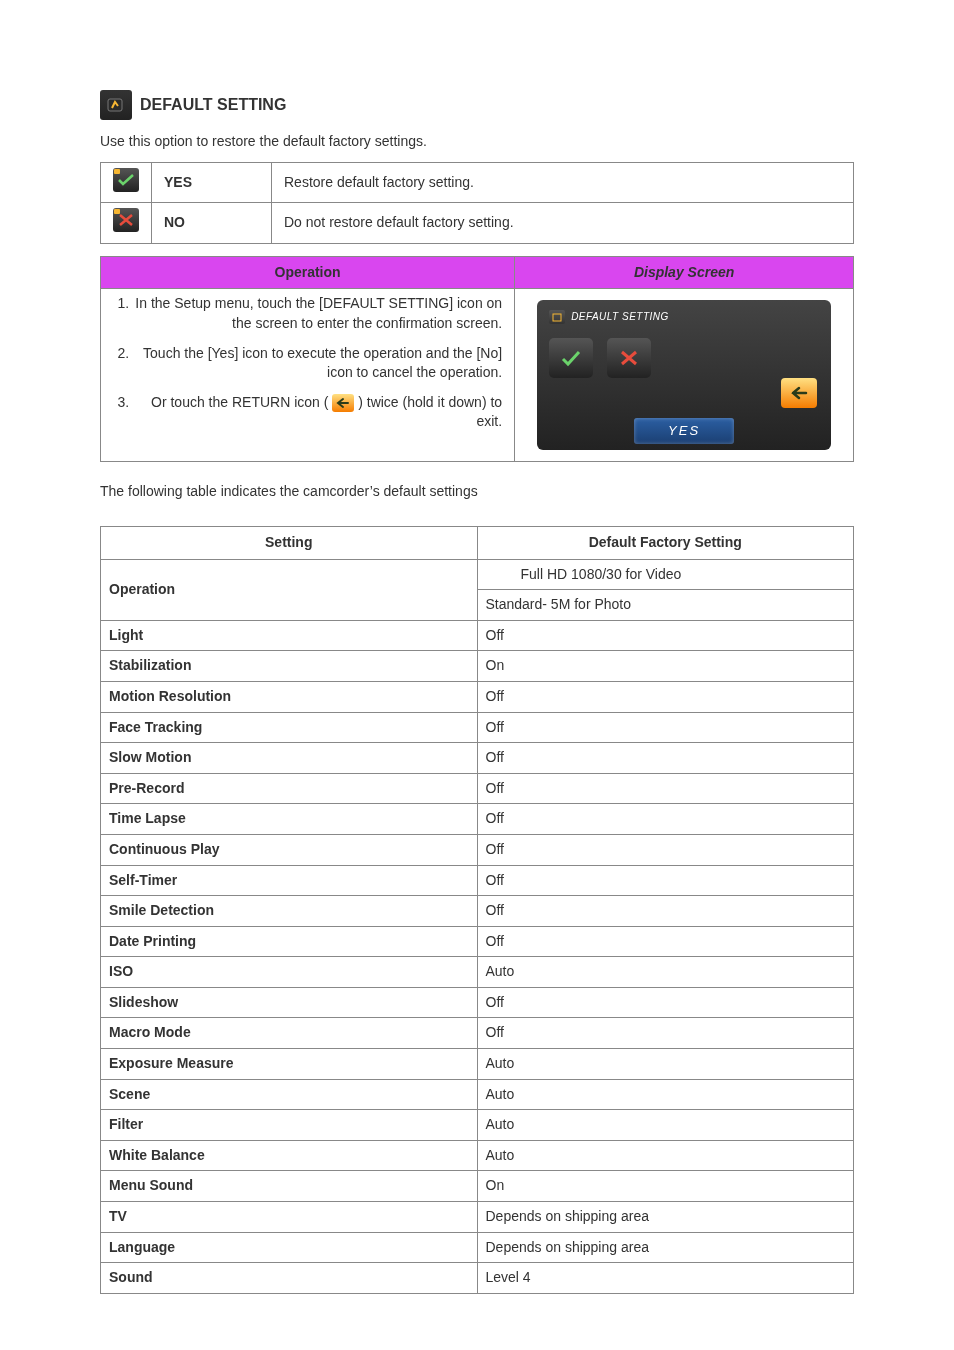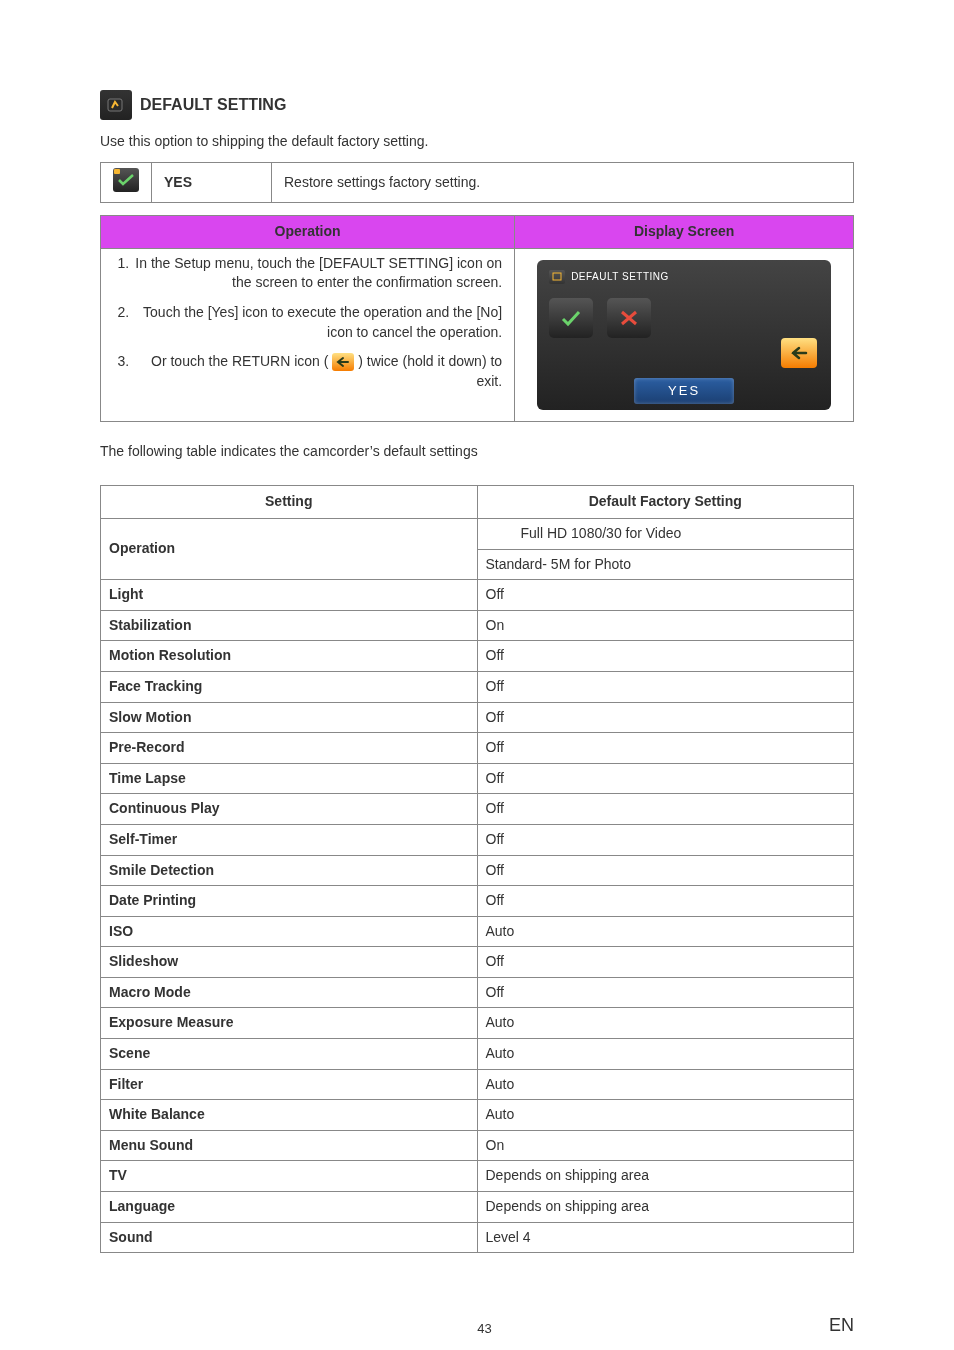--- a/index.html
+++ b/index.html
@@ -32,21 +32,21 @@
   }
   .intro-text { margin-bottom: 10px; }
   table { border-collapse: collapse; width: 100%; }
   td, th { border: 1px solid #888; padding: 5px 12px; vertical-align: middle; }
   .yesno-table td.icon-cell { width: 46px; text-align:center; background:#fff; }
   .yesno-table td.label-cell { width: 120px; font-weight: bold; }
   .op-table { margin-top: 12px; }
   .op-table th { background: #d946ef; font-weight: bold; text-align:center; padding:6px; }
   .op-table td { vertical-align: top; text-align: right; }
   .op-cell { width: 55%; }
-  .display-cell { width: 45%; }
+  .display-cell { width: 45%; font-style: italic; }
   ol.steps { list-style: decimal; padding-left: 20px; }
   ol.steps li { margin-bottom: 10px; }
   .inline-icon {
     display:inline-block; width:22px; height:18px;
     background: linear-gradient(#ffe082,#f57c00);
     border-radius:3px; vertical-align:middle;
     position:relative;
   }
   .inline-icon svg { position:absolute; left:3px; top:2px; }
   .display-mock {
@@ -94,35 +94,47 @@
 <div class="section-title">
   <span class="icon-box">
     <svg width="20" height="18" viewBox="0 0 20 18">
       <rect x="2" y="3" width="14" height="12" rx="2" fill="#2a2a2a" stroke="#777"></rect>
       <path d="M6 12 L9 6 L12 10" stroke="#f7b733" stroke-width="2" fill="none"></path>
     </svg>
   </span>
   <h2>DEFAULT SETTING</h2>
 </div>
 
-<p class="intro-text">Use this option to shipping the default factory setting.</p>
+<p class="intro-text">Use this option to restore the default factory settings.</p>
 
 <table class="yesno-table">
   <tbody>
       <tr>
     <td class="icon-cell">
       <span style="display:inline-block;width:26px;height:24px;background:linear-gradient(#555,#222);border-radius:3px;position:relative;">
         <svg width="16" height="14" style="position:absolute;left:5px;top:5px;">
           <path d="M1 7 L5 11 L15 2" stroke="#6bd36b" stroke-width="2.5" fill="none"></path>
         </svg>
         <span style="position:absolute;left:1px;top:1px;width:6px;height:5px;background:#f7b733;border-radius:1px;"></span>
       </span>
     </td>
     <td class="label-cell">YES</td>
-    <td>Restore settings factory setting.</td>
+    <td>Restore default factory setting.</td>
+  </tr>
+  <tr>
+    <td class="icon-cell">
+      <span style="display:inline-block;width:26px;height:24px;background:linear-gradient(#555,#222);border-radius:3px;position:relative;">
+        <svg width="16" height="14" style="position:absolute;left:5px;top:5px;">
+          <path d="M2 2 L14 12 M14 2 L2 12" stroke="#e74c3c" stroke-width="2.5" fill="none"></path>
+        </svg>
+        <span style="position:absolute;left:1px;top:1px;width:6px;height:5px;background:#f7b733;border-radius:1px;"></span>
+      </span>
+    </td>
+    <td class="label-cell">NO</td>
+    <td>Do not restore default factory setting.</td>
   </tr>
 </tbody>
   </table>
 
 <table class="op-table">
   <tbody>
       <tr>
     <th class="op-cell">Operation</th>
     <th class="display-cell">Display Screen</th>
   </tr>

